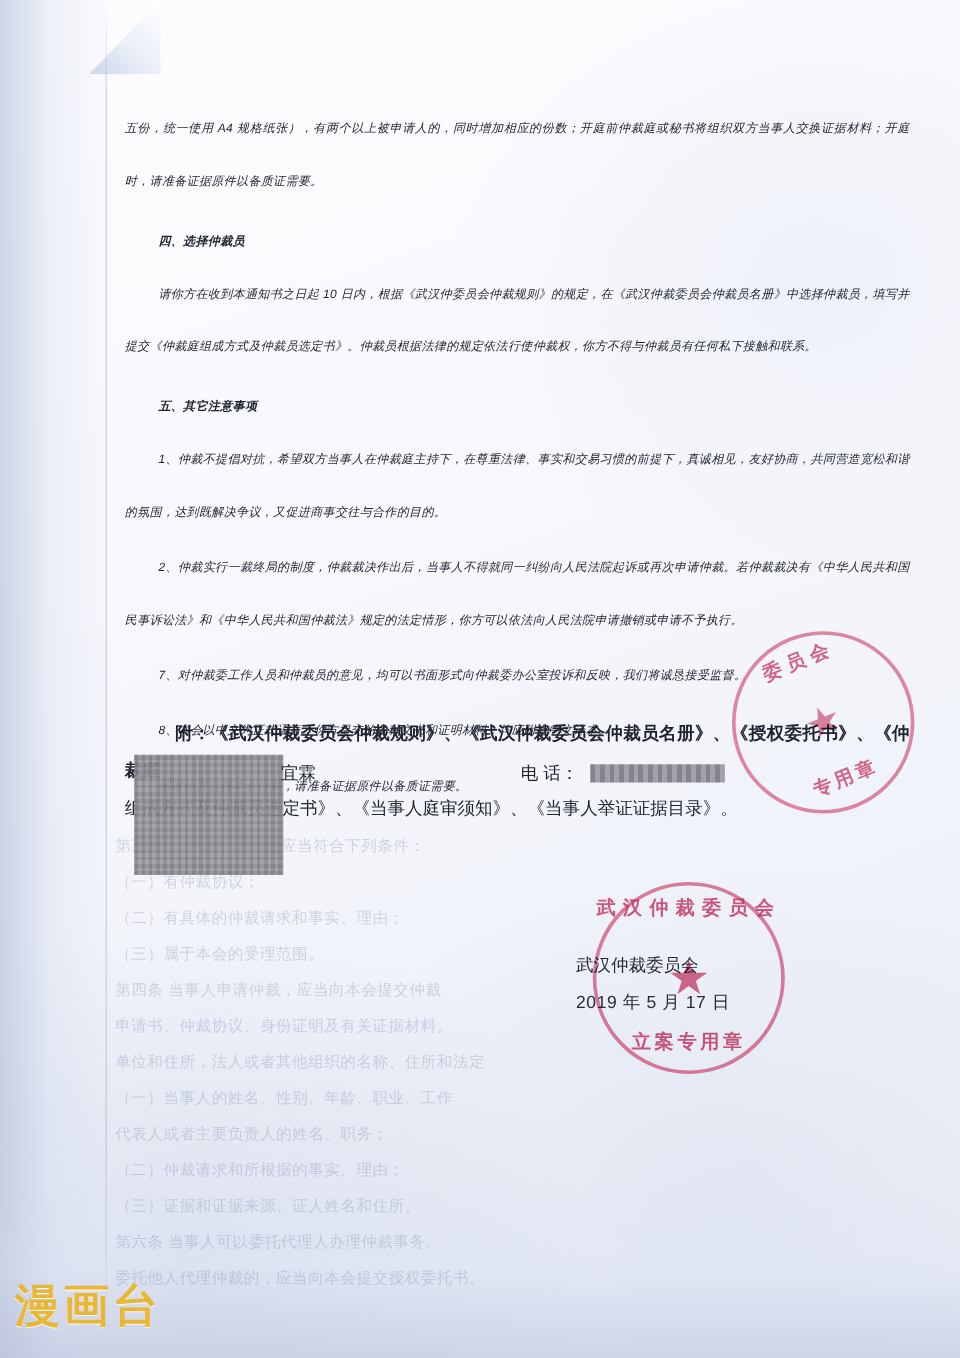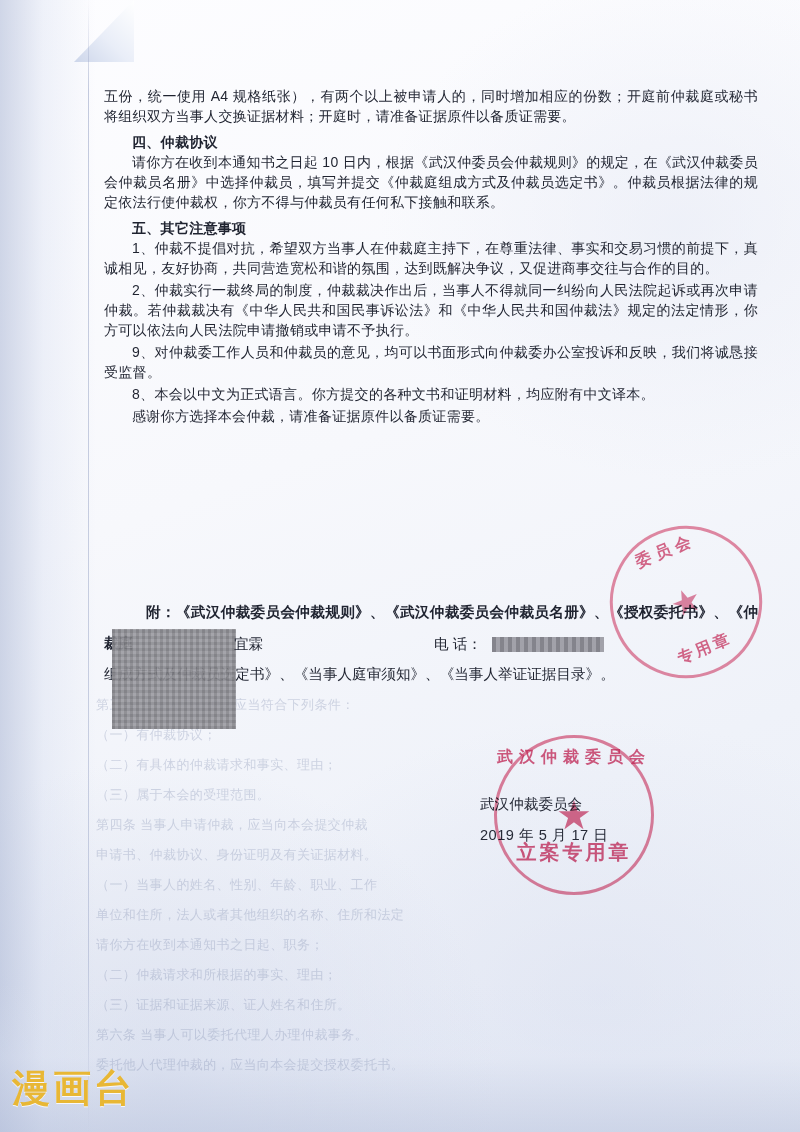--- a/index.html
+++ b/index.html
@@ -53,23 +53,24 @@
     background: linear-gradient(180deg, rgba(150,162,196,0.0) 0%, rgba(150,162,196,0.55) 8%, rgba(150,162,196,0.45) 85%, rgba(150,162,196,0.0) 100%);
   }
 
   
   #doc {
     position: absolute;
     left: 104px;
     top: 86px;
     width: 654px;
     color: #1f2330;
-    font-size: 14px;
-    line-height: 20px;
+    font-size: 10px;
+    line-height: 44px;
     letter-spacing: 0.3px;
+    font-style: italic;
   }
   .para {
     margin: 0 0 2px 0;
     text-align: justify;
     text-justify: inter-ideograph;
   }
   .indent1 { text-indent: 28px; }
   .indent2 { text-indent: 28px; }
   .heading {
     margin: 6px 0 0 0;
@@ -172,22 +173,22 @@
     left: 0; right: 0;
     text-align: center;
     font-weight: bold;
   }
   #seal-main .arc-top {
     top: 9px;
     font-size: 16px;
     letter-spacing: 6px;
   }
   #seal-main .arc-bottom {
-    bottom: 26px;
-    font-size: 20px;
+    bottom: 13px;
+    font-size: 16px;
     letter-spacing: 3px;
   }
   #seal-second {
     left: 610px;
     top: 526px;
     width: 152px;
     height: 152px;
     border-width: 3px;
     transform: rotate(-22deg);
     opacity: 0.92;
@@ -256,38 +257,38 @@
   <div id="corner-fold"></div>
   <div id="sheet-edge"></div>
 
   <div id="bleed">
     <div>第三条  当事人申请仲裁应当符合下列条件：</div>
     <div>（一）有仲裁协议；</div>
     <div>（二）有具体的仲裁请求和事实、理由；</div>
     <div>（三）属于本会的受理范围。</div>
     <div>第四条  当事人申请仲裁，应当向本会提交仲裁</div>
     <div>申请书、仲裁协议、身份证明及有关证据材料。</div>
+    <div>单位和住所，法人或者其他组织的名称、住所和法定</div>
     <div>（一）当事人的姓名、性别、年龄、职业、工作</div>
-    <div>单位和住所，法人或者其他组织的名称、住所和法定</div>
-    <div>请你方在收到本通知书之日起、职务；</div>
+    <div>代表人或者主要负责人的姓名、职务；</div>
     <div>（二）仲裁请求和所根据的事实、理由；</div>
     <div>（三）证据和证据来源、证人姓名和住所。</div>
     <div>第六条  当事人可以委托代理人办理仲裁事务。</div>
     <div>委托他人代理仲裁的，应当向本会提交授权委托书。</div>
     <div></div>
   </div>
 
   <div id="doc">
     <p class="para">五份，统一使用 A4 规格纸张），有两个以上被申请人的，同时增加相应的份数；开庭前仲裁庭或秘书将组织双方当事人交换证据材料；开庭时，请准备证据原件以备质证需要。</p>
-    <p class="heading">四、仲裁协议</p>
+    <p class="heading">四、选择仲裁员</p>
     <p class="para indent1">请你方在收到本通知书之日起 10 日内，根据《武汉仲委员会仲裁规则》的规定，在《武汉仲裁委员会仲裁员名册》中选择仲裁员，填写并提交《仲裁庭组成方式及仲裁员选定书》。仲裁员根据法律的规定依法行使仲裁权，你方不得与仲裁员有任何私下接触和联系。</p>
     <p class="heading">五、其它注意事项</p>
     <p class="para indent2">1、仲裁不提倡对抗，希望双方当事人在仲裁庭主持下，在尊重法律、事实和交易习惯的前提下，真诚相见，友好协商，共同营造宽松和谐的氛围，达到既解决争议，又促进商事交往与合作的目的。</p>
     <p class="para indent2">2、仲裁实行一裁终局的制度，仲裁裁决作出后，当事人不得就同一纠纷向人民法院起诉或再次申请仲裁。若仲裁裁决有《中华人民共和国民事诉讼法》和《中华人民共和国仲裁法》规定的法定情形，你方可以依法向人民法院申请撤销或申请不予执行。</p>
-    <p class="para indent2">9、对仲裁委工作人员和仲裁员的意见，均可以书面形式向仲裁委办公室投诉和反映，我们将诚恳接受监督。</p>
+    <p class="para indent2">7、对仲裁委工作人员和仲裁员的意见，均可以书面形式向仲裁委办公室投诉和反映，我们将诚恳接受监督。</p>
     <p class="para indent2">8、本会以中文为正式语言。你方提交的各种文书和证明材料，均应附有中文译本。</p>
     <p class="para indent2">感谢你方选择本会仲裁，请准备证据原件以备质证需要。</p>
   </div>
 
   <div id="attach">
     <div class="lead">附：《武汉仲裁委员会仲裁规则》、《武汉仲裁委员会仲裁员名册》、《授权委托书》、《仲裁庭</div>
     <div>组成方式及仲裁员选定书》、《当事人庭审须知》、《当事人举证证据目录》。</div>
   </div>
 
   <div id="contact">

